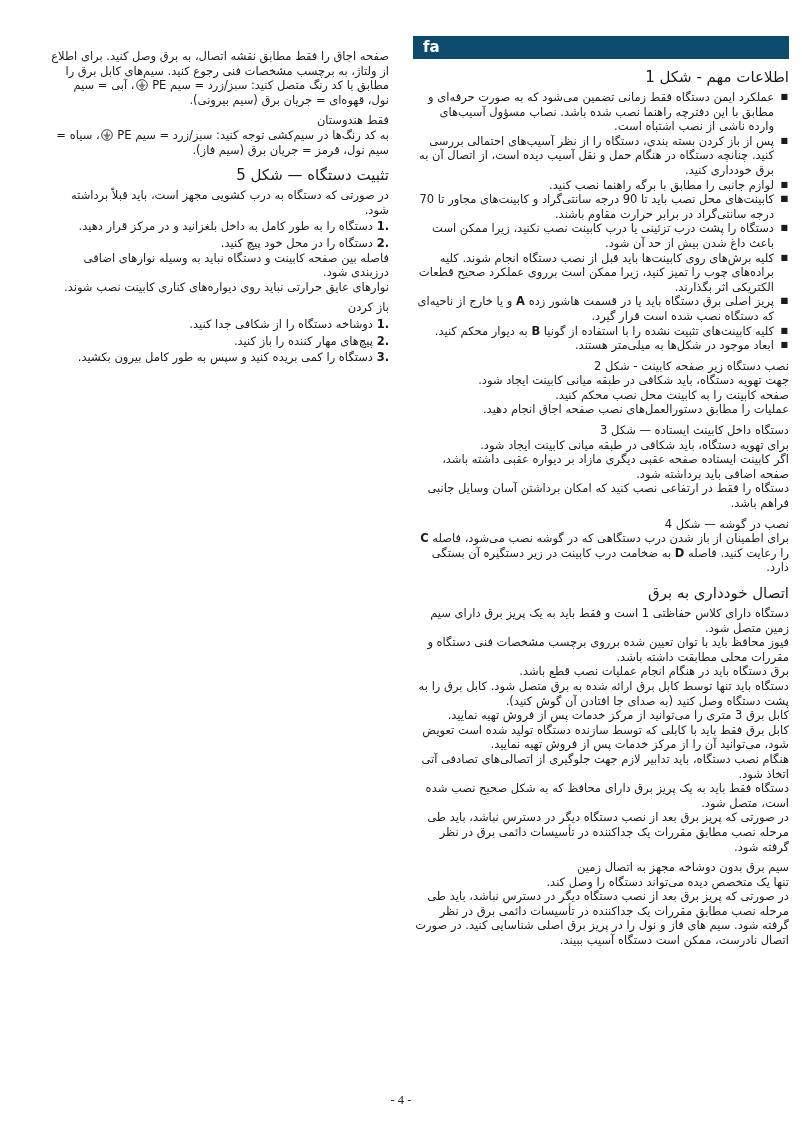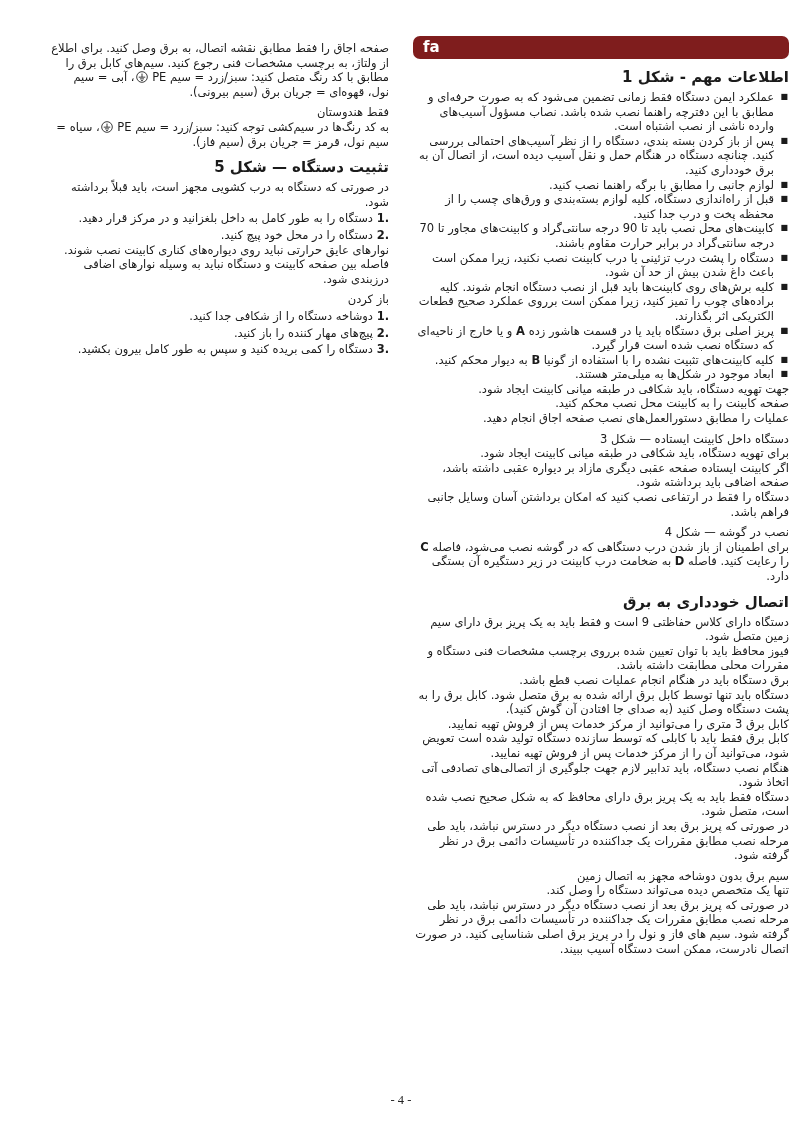--- a/index.html
+++ b/index.html
@@ -18,36 +18,36 @@
   .cols{
     display:flex;
     flex-direction:row;
     gap:24px;
     padding-right:13px;
     padding-left:50px;
     box-sizing:border-box;
   }
   .col{text-align:right;}
   .col-right{width:376px;flex:0 0 376px;}
-  .col-left{width:339px;flex:0 0 339px;margin-top:5px;}
+  .col-left{width:339px;flex:0 0 339px;margin-top:13px;}
   .lang-bar{
     height:23px;
     line-height:23px;
     margin-bottom:9px;
     padding-left:10px;
     text-align:left;
   }
   .lang-bar .lang{
     color:#ffffff;
     font-weight:bold;
     font-size:15px;
     font-family:"DejaVu Sans",sans-serif;
   }
   .h1{
-    font-weight:bold;
+    font-weight:normal;
     font-size:15px;
     line-height:19px;
     margin:9px 0 3px 0;
   }
   .h2{
     font-weight:normal;
     margin:6px 0 0 0;
   }
   .p{margin:0;}
   .step{margin:2px 0 0 0;}
@@ -79,47 +79,48 @@
     color:#222222;
     direction:ltr;
   }
 </style>
 </head>
 <body>
 
 <div class="page">
   <div class="cols">
     <div class="col col-right">
-      <div class="lang-bar" id="lang-bar" style="background: #7f1d1d; border-radius: 7px;">
+      <div class="lang-bar" id="lang-bar" style="background: #0c4a6e;">
         <span class="lang" style="color: rgb(255, 255, 255);">fa</span>
       </div>
       <div id="col-right-content">
           <div class="h1"><span>اطلاعات مهم - شکل 1</span></div>
           <div class="bullet"><span class="marker">■</span><span>عملکرد ایمن دستگاه فقط زمانی تضمین می‌شود که به صورت حرفه‌ای و مطابق با این دفترچه راهنما نصب شده باشد. نصاب مسؤول آسیب‌های وارده ناشی از نصب اشتباه است.</span></div>
           <div class="bullet"><span class="marker">■</span><span>پس از باز کردن بسته بندی، دستگاه را از نظر آسیب‌های احتمالی بررسی کنید. چنانچه دستگاه در هنگام حمل و نقل آسیب دیده است، از اتصال آن به برق خودداری کنید.</span></div>
           <div class="bullet"><span class="marker">■</span><span>لوازم جانبی را مطابق با برگه راهنما نصب کنید.</span></div>
-          <div class="bullet"><span class="marker">■</span><span>قبل از راه‌اندازی دستگاه، کلیه لوازم بسته‌بندی و ورق‌های چسب را از محفظه پخت و درب جدا کنید.</span></div>
+          <div class="bullet"><span class="marker">■</span></div>
           <div class="bullet"><span class="marker">■</span><span>کابینت‌های محل نصب باید تا 90 درجه سانتی‌گراد و کابینت‌های مجاور تا 70 درجه سانتی‌گراد در برابر حرارت مقاوم باشند.</span></div>
           <div class="bullet"><span class="marker">■</span><span>دستگاه را پشت درب تزئینی یا درب کابینت نصب نکنید، زیرا ممکن است باعث داغ شدن بیش از حد آن شود.</span></div>
           <div class="bullet"><span class="marker">■</span><span>کلیه برش‌های روی کابینت‌ها باید قبل از نصب دستگاه انجام شوند. کلیه براده‌های چوب را تمیز کنید، زیرا ممکن است برروی عملکرد صحیح قطعات الکتریکی اثر بگذارند.</span></div>
           <div class="bullet"><span class="marker">■</span></div>
           <div class="bullet"><span class="marker">■</span><span>پریز اصلی برق دستگاه باید یا در قسمت هاشور زده <b>A</b> و یا خارج از ناحیه‌ای که دستگاه نصب شده است قرار گیرد.</span></div>
           <div class="bullet"><span class="marker">■</span><span>کلیه کابینت‌های تثبیت نشده را با استفاده از گونیا <b>B</b> به دیوار محکم کنید.</span></div>
           <div class="bullet"><span class="marker">■</span><span>ابعاد موجود در شکل‌ها به میلی‌متر هستند.</span></div>
+          <div class="h2"><span>نصب دستگاه زیر صفحه کابینت - شکل 2</span></div>
           <div class="p"><span>جهت تهویه دستگاه، باید شکافی در طبقه میانی کابینت ایجاد شود.</span></div>
           <div class="p"><span>صفحه کابینت را به کابینت محل نصب محکم کنید.</span></div>
           <div class="p"><span>عملیات را مطابق دستورالعمل‌های نصب صفحه اجاق انجام دهید.</span></div>
           <div class="h2"><span>دستگاه داخل کابینت ایستاده — شکل 3</span></div>
           <div class="p"><span>برای تهویه دستگاه، باید شکافی در طبقه میانی کابینت ایجاد شود.</span></div>
           <div class="p"><span>اگر کابینت ایستاده صفحه عقبی دیگری مازاد بر دیواره عقبی داشته باشد، صفحه اضافی باید برداشته شود.</span></div>
           <div class="p"><span>دستگاه را فقط در ارتفاعی نصب کنید که امکان برداشتن آسان وسایل جانبی فراهم باشد.</span></div>
           <div class="h2"><span>نصب در گوشه — شکل 4</span></div>
           <div class="p"><span>برای اطمینان از باز شدن درب دستگاهی که در گوشه نصب می‌شود، فاصله <b>C</b> را رعایت کنید. فاصله <b>D</b> به ضخامت درب کابینت در زیر دستگیره آن بستگی دارد.</span></div>
           <div class="h1"><span>اتصال خودداری به برق</span></div>
-          <div class="p"><span>دستگاه دارای کلاس حفاظتی 9 است و فقط باید به یک پریز برق دارای سیم زمین متصل شود.</span></div>
+          <div class="p"><span>دستگاه دارای کلاس حفاظتی 1 است و فقط باید به یک پریز برق دارای سیم زمین متصل شود.</span></div>
           <div class="p"><span>فیوز محافظ باید با توان تعیین شده برروی برچسب مشخصات فنی دستگاه و مقررات محلی مطابقت داشته باشد.</span></div>
           <div class="p"><span>برق دستگاه باید در هنگام انجام عملیات نصب قطع باشد.</span></div>
           <div class="p"><span>دستگاه باید تنها توسط کابل برق ارائه شده به برق متصل شود. کابل برق را به پشت دستگاه وصل کنید (به صدای جا افتادن آن گوش کنید).</span></div>
           <div class="p"><span>کابل برق 3 متری را می‌توانید از مرکز خدمات پس از فروش تهیه نمایید.</span></div>
           <div class="p"><span>کابل برق فقط باید با کابلی که توسط سازنده دستگاه تولید شده است تعویض شود، می‌توانید آن را از مرکز خدمات پس از فروش تهیه نمایید.</span></div>
           <div class="p"><span>هنگام نصب دستگاه، باید تدابیر لازم جهت جلوگیری از اتصالی‌های تصادفی آتی اتخاذ شود.</span></div>
           <div class="p"><span>دستگاه فقط باید به یک پریز برق دارای محافظ که به شکل صحیح نصب شده است، متصل شود.</span></div>
           <div class="p"><span>در صورتی که پریز برق بعد از نصب دستگاه دیگر در دسترس نباشد، باید طی مرحله نصب مطابق مقررات یک جداکننده در تأسیسات دائمی برق در نظر گرفته شود.</span></div>
           <div class="h2"><span>سیم برق بدون دوشاخه مجهز به اتصال زمین</span></div>
           <div class="p"><span>تنها یک متخصص دیده می‌تواند دستگاه را وصل کند.</span></div>
@@ -140,22 +141,22 @@
                 <circle cx="7" cy="7" r="6.2" fill="none" stroke="#1b1b1b" stroke-width="1"></circle>
                 <line x1="7" y1="3" x2="7" y2="7.2" stroke="#1b1b1b" stroke-width="1"></line>
                 <line x1="3.2" y1="7.2" x2="10.8" y2="7.2" stroke="#1b1b1b" stroke-width="1"></line>
                 <line x1="4.6" y1="9.2" x2="9.4" y2="9.2" stroke="#1b1b1b" stroke-width="1"></line>
                 <line x1="6" y1="11.1" x2="8" y2="11.1" stroke="#1b1b1b" stroke-width="1"></line>
               </svg>، سیاه = سیم نول، قرمز = جریان برق (سیم فاز).</span></div>
           <div class="h1"><span>تثبیت دستگاه — شکل 5</span></div>
           <div class="p"><span>در صورتی که دستگاه به درب کشویی مجهز است، باید قبلاً برداشته شود.</span></div>
           <div class="step"><b class="stepnum" dir="ltr">1.</b> <span>دستگاه را به طور کامل به داخل بلغزانید و در مرکز قرار دهید.</span></div>
           <div class="step"><b class="stepnum" dir="ltr">2.</b> <span>دستگاه را در محل خود پیچ کنید.</span></div>
+          <div class="p"><span>فاصله بین صفحه کابینت و دستگاه نباید به وسیله نوارهای اضافی درزبندی شود.</span></div>
           <div class="p"><span>نوارهای عایق حرارتی نباید روی دیواره‌های کناری کابینت نصب شوند.</span></div>
-          <div class="p"><span>فاصله بین صفحه کابینت و دستگاه نباید به وسیله نوارهای اضافی درزبندی شود.</span></div>
           <div class="h2"><span>باز کردن</span></div>
           <div class="step"><b class="stepnum" dir="ltr">1.</b> <span>دوشاخه دستگاه را از شکافی جدا کنید.</span></div>
           <div class="step"><b class="stepnum" dir="ltr">2.</b> <span>پیچ‌های مهار کننده را باز کنید.</span></div>
           <div class="step"><b class="stepnum" dir="ltr">3.</b> <span>دستگاه را کمی بریده کنید و سپس به طور کامل بیرون بکشید.</span></div>
         </div>
     </div>
   </div>
   <div class="page-num">- 4 -</div>
 </div>
 

